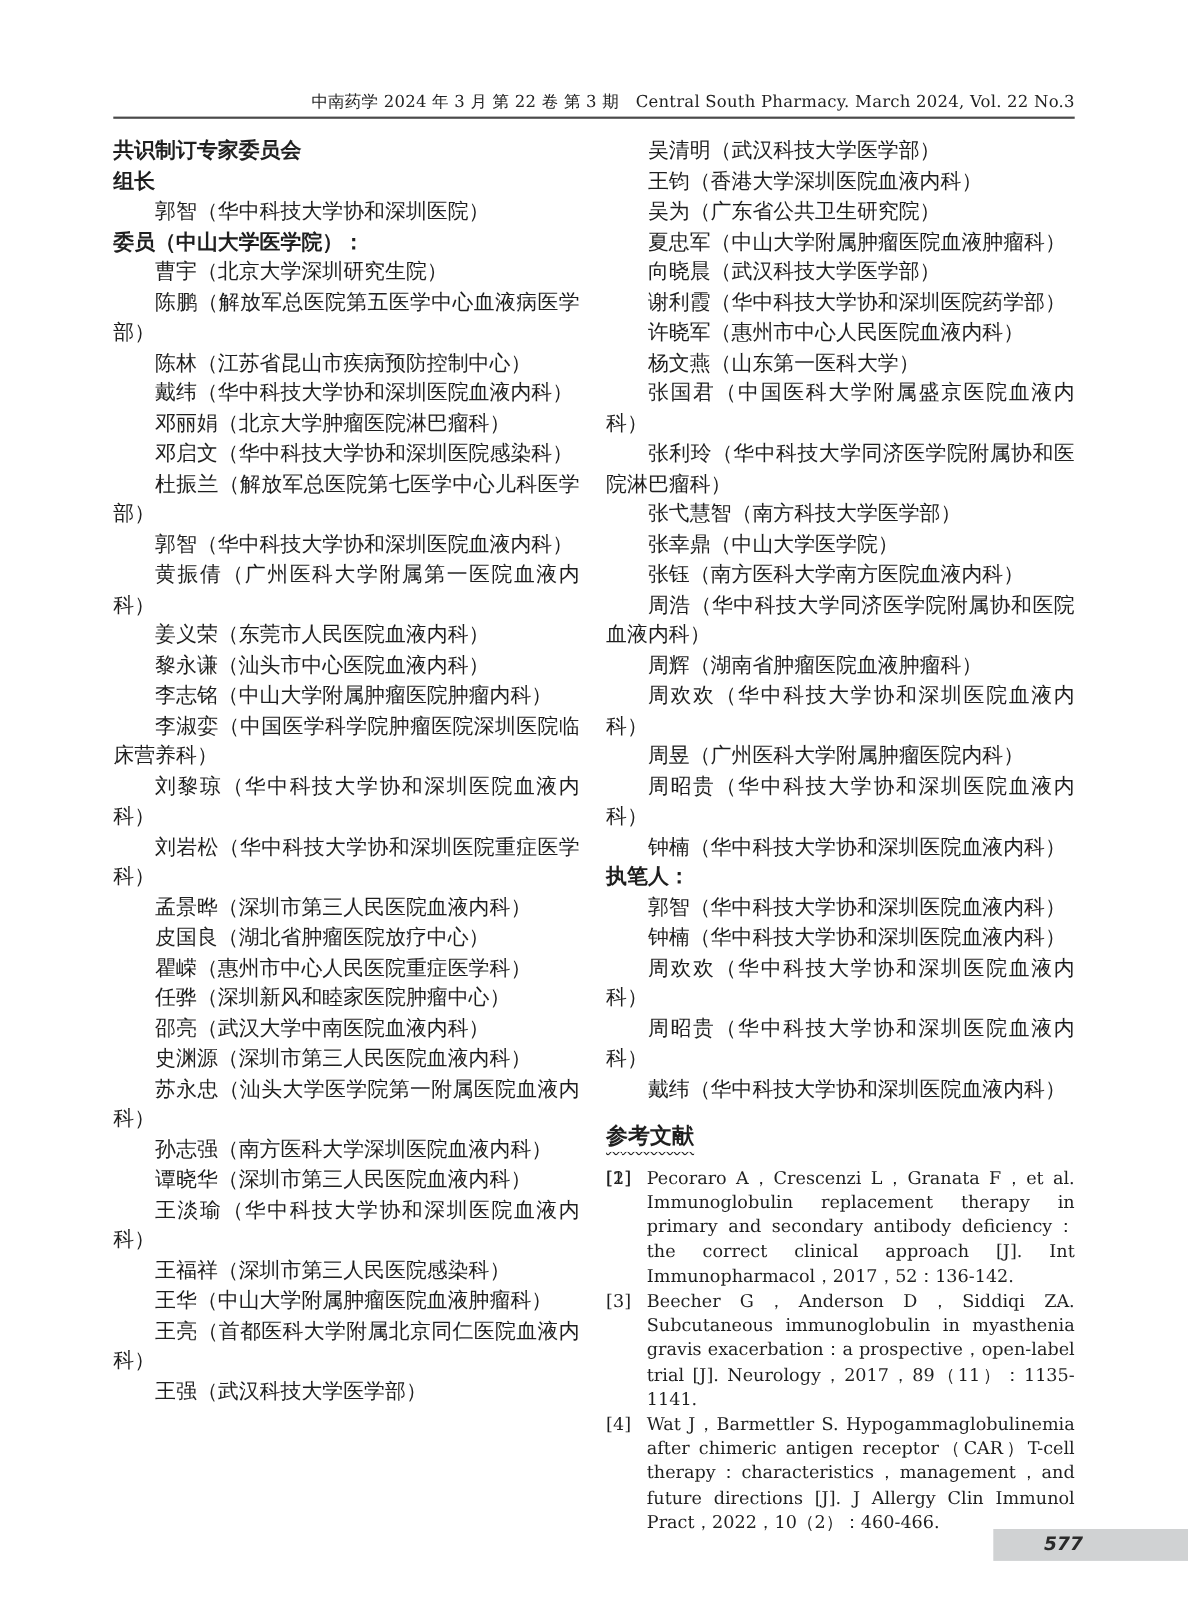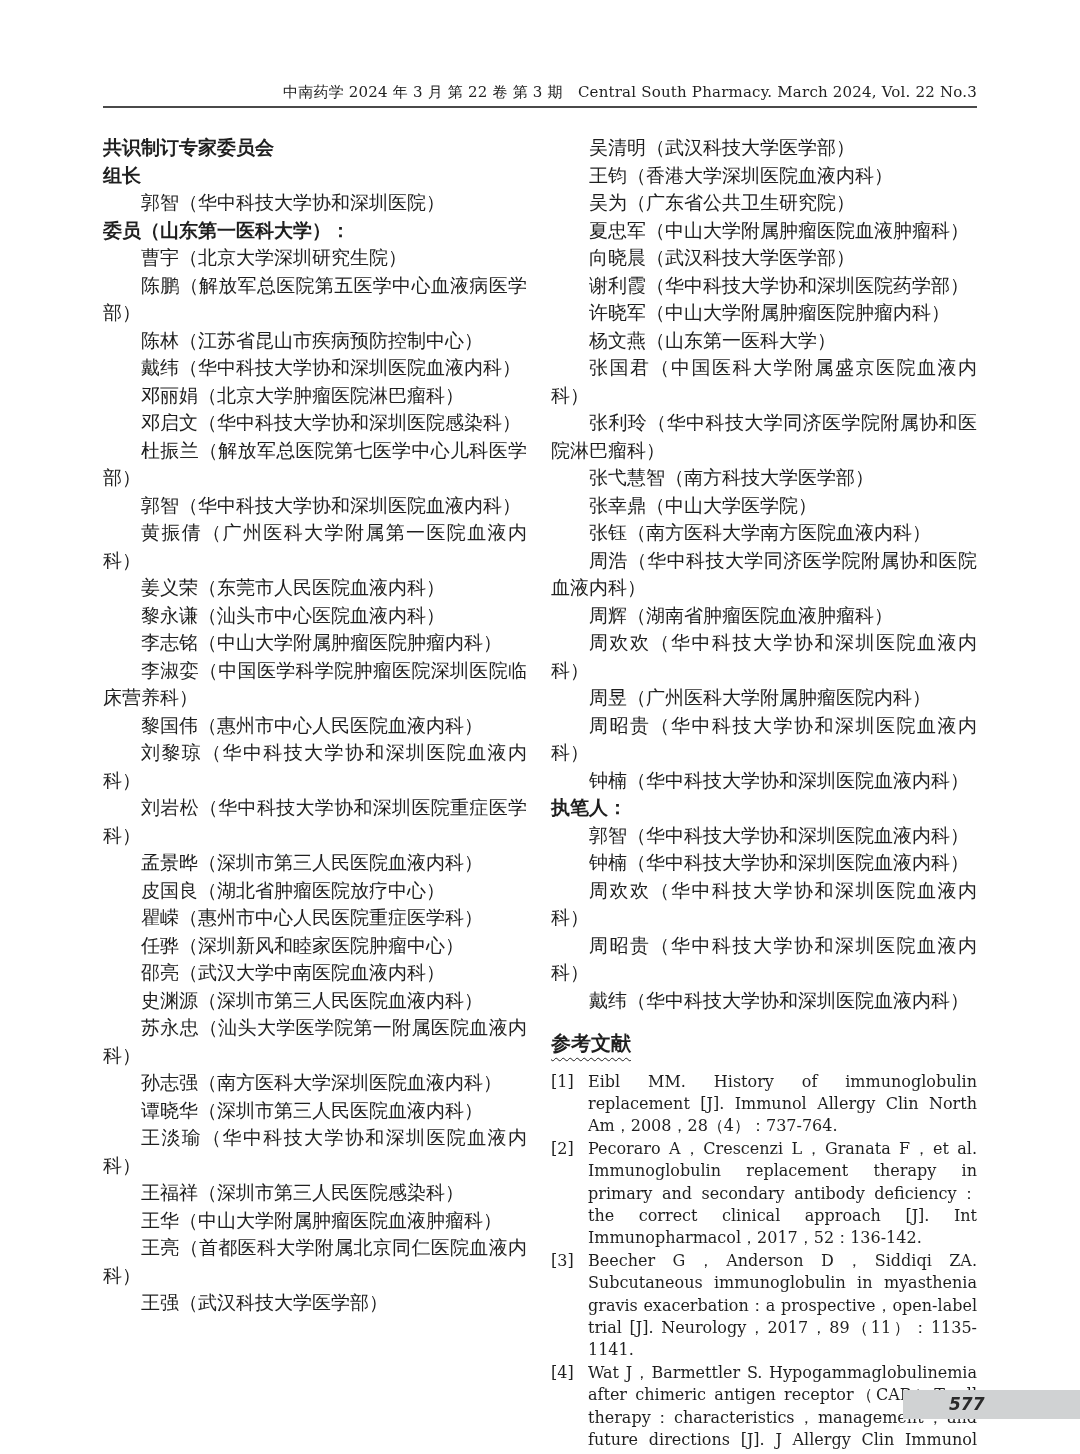--- a/index.html
+++ b/index.html
@@ -25,21 +25,21 @@
   .rule {
     position: absolute;
     top: 94px;
     left: 103px;
     width: 874px;
     height: 2px;
     background: #4a4a4a;
   }
   .col {
     position: absolute;
-    top: 122px;
+    top: 112px;
   }
   .col-left  { left: 103px; width: 424px; }
   .col-right { left: 551px; width: 426px; }
   .entry {
     margin: 0;
     text-indent: 2em;
     text-align: justify;
     font-size: 19px;
     line-height: 27.5px;
   }
@@ -101,36 +101,35 @@
 <div class="page">
 
   <div class="header-line">中南药学 2024 年 3 月 第 22 卷 第 3 期　Central South Pharmacy. March 2024, Vol. 22 No.3</div>
 
   <div class="rule"></div>
 
   <div class="col col-left">
     <p class="heading">共识制订专家委员会</p>
     <p class="heading">组长</p>
     <p class="entry">郭智（华中科技大学协和深圳医院）</p>
-    <p class="heading">委员（山东第一医科大学）：</p>
+    <p class="heading">委员（中山大学医学院）：</p>
     <div>
         <p class="entry">曹宇（北京大学深圳研究生院）</p>
         <p class="entry">陈鹏（解放军总医院第五医学中心血液病医学部）</p>
         <p class="entry">陈林（江苏省昆山市疾病预防控制中心）</p>
         <p class="entry">戴纬（华中科技大学协和深圳医院血液内科）</p>
         <p class="entry">邓丽娟（北京大学肿瘤医院淋巴瘤科）</p>
         <p class="entry">邓启文（华中科技大学协和深圳医院感染科）</p>
         <p class="entry">杜振兰（解放军总医院第七医学中心儿科医学部）</p>
         <p class="entry">郭智（华中科技大学协和深圳医院血液内科）</p>
         <p class="entry">黄振倩（广州医科大学附属第一医院血液内科）</p>
         <p class="entry">姜义荣（东莞市人民医院血液内科）</p>
         <p class="entry">黎永谦（汕头市中心医院血液内科）</p>
         <p class="entry">李志铭（中山大学附属肿瘤医院肿瘤内科）</p>
         <p class="entry">李淑娈（中国医学科学院肿瘤医院深圳医院临床营养科）</p>
-        <p class="entry">黎国伟（惠州市中心人民医院血液内科）</p>
         <p class="entry">刘黎琼（华中科技大学协和深圳医院血液内科）</p>
         <p class="entry">刘岩松（华中科技大学协和深圳医院重症医学科）</p>
         <p class="entry">孟景晔（深圳市第三人民医院血液内科）</p>
         <p class="entry">皮国良（湖北省肿瘤医院放疗中心）</p>
         <p class="entry">瞿嵘（惠州市中心人民医院重症医学科）</p>
         <p class="entry">任骅（深圳新风和睦家医院肿瘤中心）</p>
         <p class="entry">邵亮（武汉大学中南医院血液内科）</p>
         <p class="entry">史渊源（深圳市第三人民医院血液内科）</p>
         <p class="entry">苏永忠（汕头大学医学院第一附属医院血液内科）</p>
         <p class="entry">孙志强（南方医科大学深圳医院血液内科）</p>
@@ -144,21 +143,21 @@
   </div>
 
   <div class="col col-right">
     <div>
         <p class="entry">吴清明（武汉科技大学医学部）</p>
         <p class="entry">王钧（香港大学深圳医院血液内科）</p>
         <p class="entry">吴为（广东省公共卫生研究院）</p>
         <p class="entry">夏忠军（中山大学附属肿瘤医院血液肿瘤科）</p>
         <p class="entry">向晓晨（武汉科技大学医学部）</p>
         <p class="entry">谢利霞（华中科技大学协和深圳医院药学部）</p>
-        <p class="entry">许晓军（中山大学附属肿瘤医院肿瘤内科）</p>
+        <p class="entry">许晓军（惠州市中心人民医院血液内科）</p>
         <p class="entry">杨文燕（山东第一医科大学）</p>
         <p class="entry">张国君（中国医科大学附属盛京医院血液内科）</p>
         <p class="entry">张利玲（华中科技大学同济医学院附属协和医院淋巴瘤科）</p>
         <p class="entry">张弋慧智（南方科技大学医学部）</p>
         <p class="entry">张幸鼎（中山大学医学院）</p>
         <p class="entry">张钰（南方医科大学南方医院血液内科）</p>
         <p class="entry">周浩（华中科技大学同济医学院附属协和医院血液内科）</p>
         <p class="entry">周辉（湖南省肿瘤医院血液肿瘤科）</p>
         <p class="entry">周欢欢（华中科技大学协和深圳医院血液内科）</p>
         <p class="entry">周昱（广州医科大学附属肿瘤医院内科）</p>
@@ -170,21 +169,21 @@
         <p class="entry">郭智（华中科技大学协和深圳医院血液内科）</p>
         <p class="entry">钟楠（华中科技大学协和深圳医院血液内科）</p>
         <p class="entry">周欢欢（华中科技大学协和深圳医院血液内科）</p>
         <p class="entry">周昭贵（华中科技大学协和深圳医院血液内科）</p>
         <p class="entry">戴纬（华中科技大学协和深圳医院血液内科）</p>
       </div>
     <p class="refs-title-wrap">
       <span class="refs-title">参考文献</span>
     </p>
     <div>
-        <div class="ref"><span class="ref-num">[1]</span><span class="ref-text">Eibl MM. History of immunoglobulin replacement [J]. Immunol Allergy Clin North Am，2008，28（4）：737-764.</span></div>
+        <div class="ref"><span class="ref-num">[1]</span></div>
         <div class="ref"><span class="ref-num">[2]</span><span class="ref-text">Pecoraro A，Crescenzi L，Granata F，et al. Immunoglobulin replacement therapy in primary and secondary antibody deficiency：the correct clinical approach [J]. Int Immunopharmacol，2017，52：136-142.</span></div>
         <div class="ref"><span class="ref-num">[3]</span><span class="ref-text">Beecher G，Anderson D，Siddiqi ZA. Subcutaneous immunoglobulin in myasthenia gravis exacerbation：a prospective，open-label trial [J]. Neurology，2017，89（11）：1135-1141.</span></div>
         <div class="ref"><span class="ref-num">[4]</span><span class="ref-text">Wat J，Barmettler S. Hypogammaglobulinemia after chimeric antigen receptor（CAR）T-cell therapy：characteristics，management，and future directions [J]. J Allergy Clin Immunol Pract，2022，10（2）：460-466.</span></div>
       </div>
   </div>
 
   <div class="footer-bar">
     <span class="page-num">577</span>
   </div>
 

